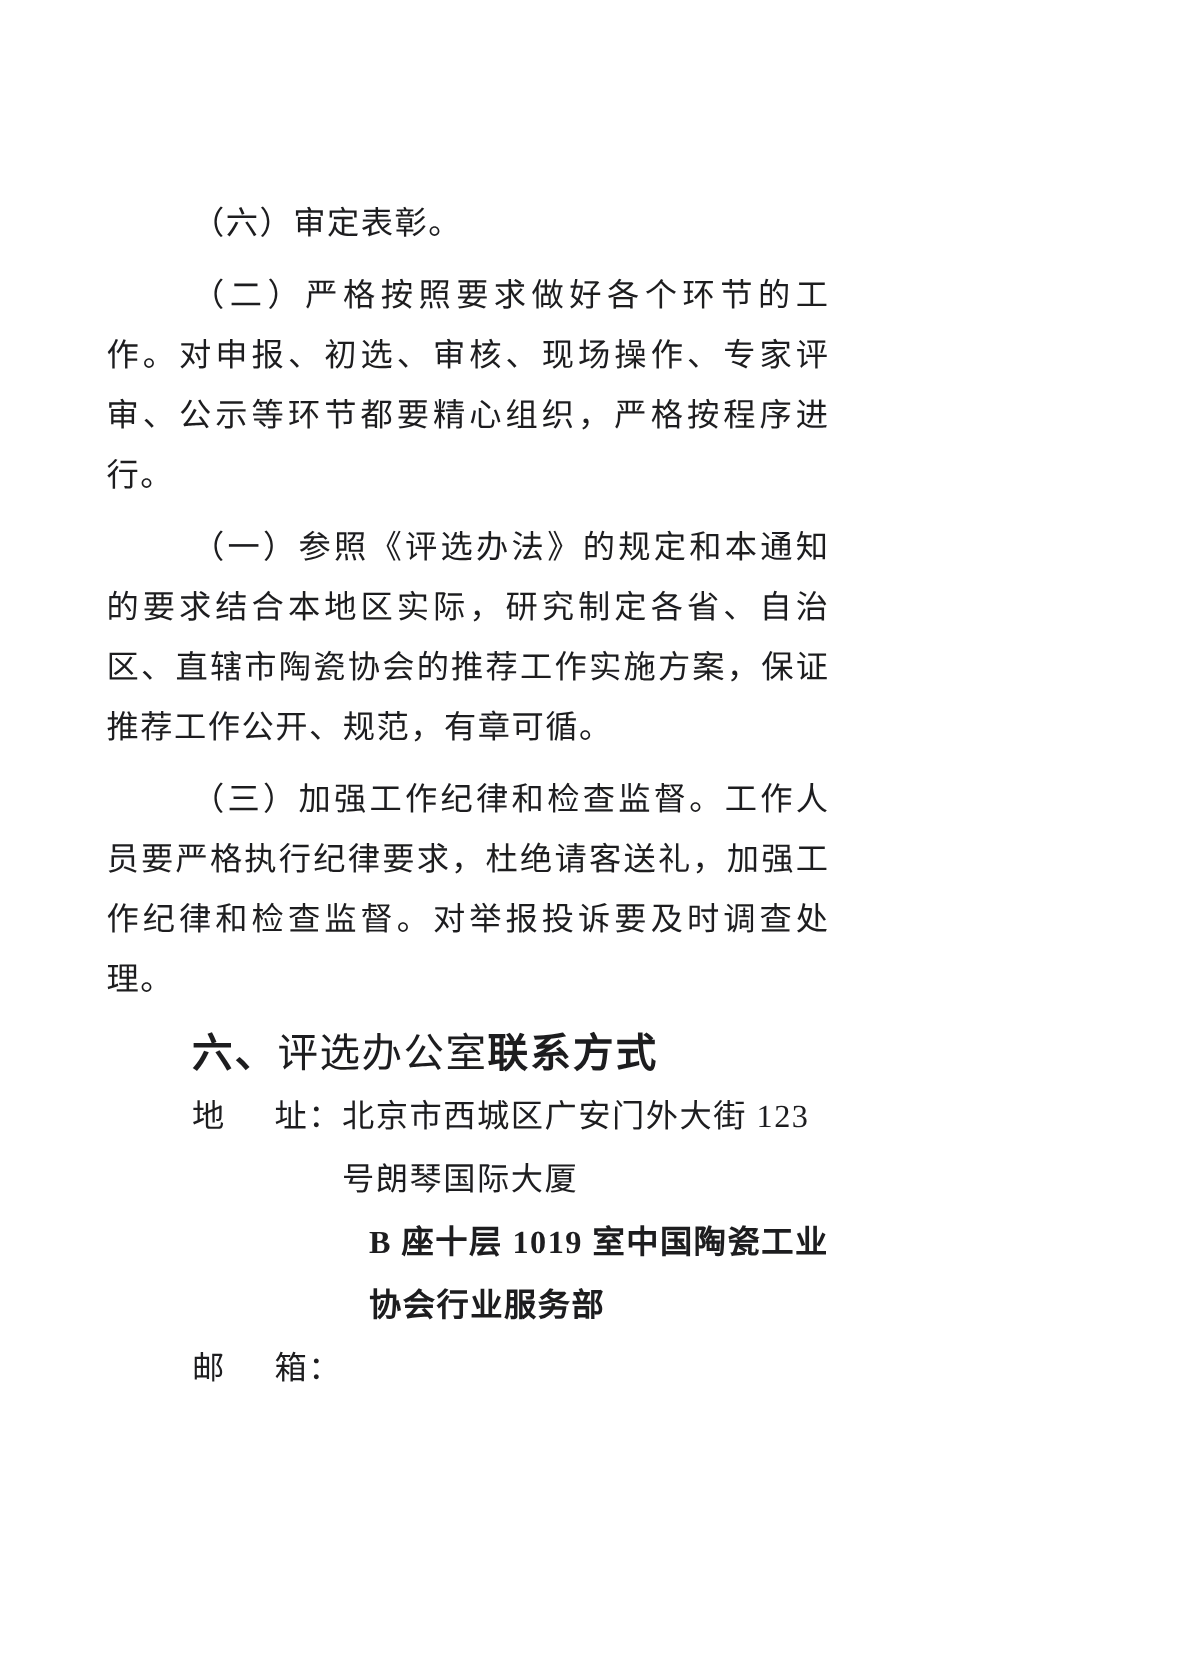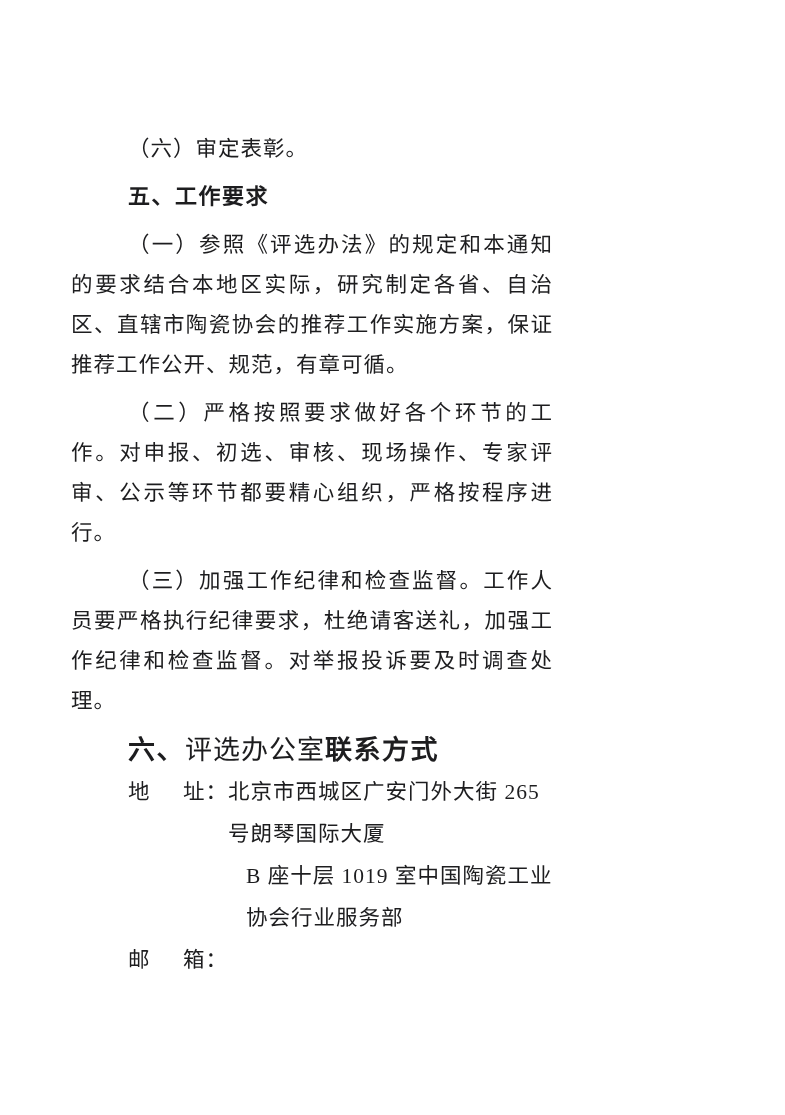--- a/index.html
+++ b/index.html
@@ -57,51 +57,51 @@
     display: inline-flex;
     width: 100px;
     flex: 0 0 100px;
     justify-content: space-between;
   }
   .c-value {
     flex: 1 1 auto;
   }
   .c-value.second-line {
     padding-left: 18px;
+    font-weight: bold;
   }
 </style>
 </head>
 <body>
 
 <div class="page">
 
   <p class="body-para">（六）审定表彰。</p>
 
 
-  <h2 class="section-heading">五、工作要求</h2>
+
+  <p class="body-para">（二）严格按照要求做好各个环节的工作。对申报、初选、审核、现场操作、专家评审、公示等环节都要精心组织，严格按程序进行。</p>
 
   <p class="body-para">（一）参照《评选办法》的规定和本通知的要求结合本地区实际，研究制定各省、自治区、直辖市陶瓷协会的推荐工作实施方案，保证推荐工作公开、规范，有章可循。</p>
-
-  <p class="body-para">（二）严格按照要求做好各个环节的工作。对申报、初选、审核、现场操作、专家评审、公示等环节都要精心组织，严格按程序进行。</p>
 
   <p class="body-para">（三）加强工作纪律和检查监督。工作人员要严格执行纪律要求，杜绝请客送礼，加强工作纪律和检查监督。对举报投诉要及时调查处理。</p>
 
 
   <div class="contact">
 
     <h3 class="contact-heading">
       <span class="bold">六、</span><span>评选办公室</span><span class="bold">联系方式</span>
     </h3>
 
     <div class="contact-row">
       <span class="c-label">
         <span>地</span>
         <span>址：</span>
       </span>
-      <span class="c-value">北京市西城区广安门外大街 265 号朗琴国际大厦</span>
+      <span class="c-value">北京市西城区广安门外大街 123 号朗琴国际大厦</span>
     </div>
 
     <div class="contact-row">
       <span class="c-label"></span>
       <span class="c-value second-line">B 座十层 1019 室中国陶瓷工业协会行业服务部</span>
     </div>
 
     <div class="contact-row">
       <span class="c-label">
         <span>邮</span>

